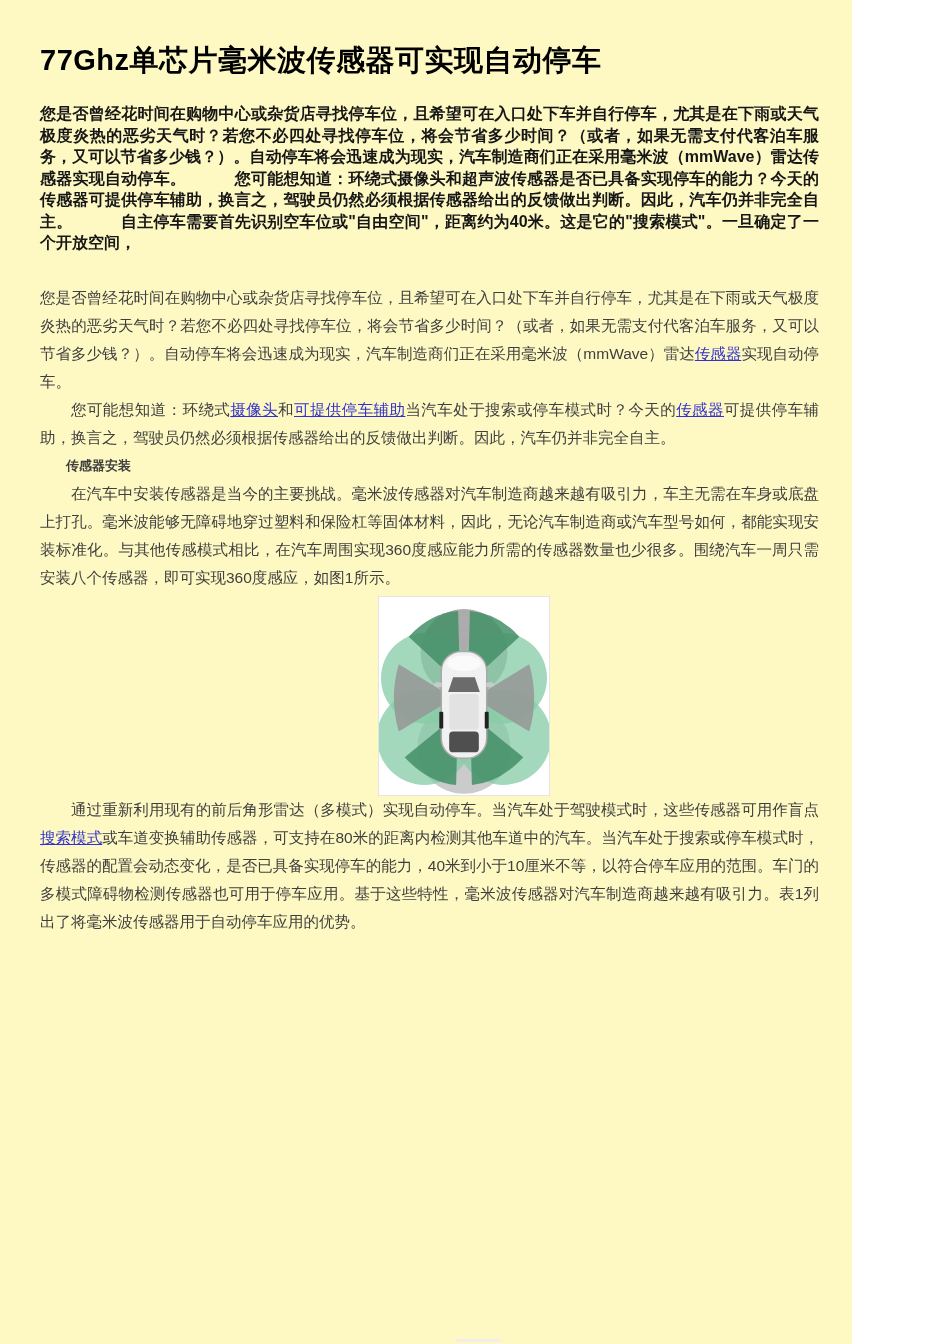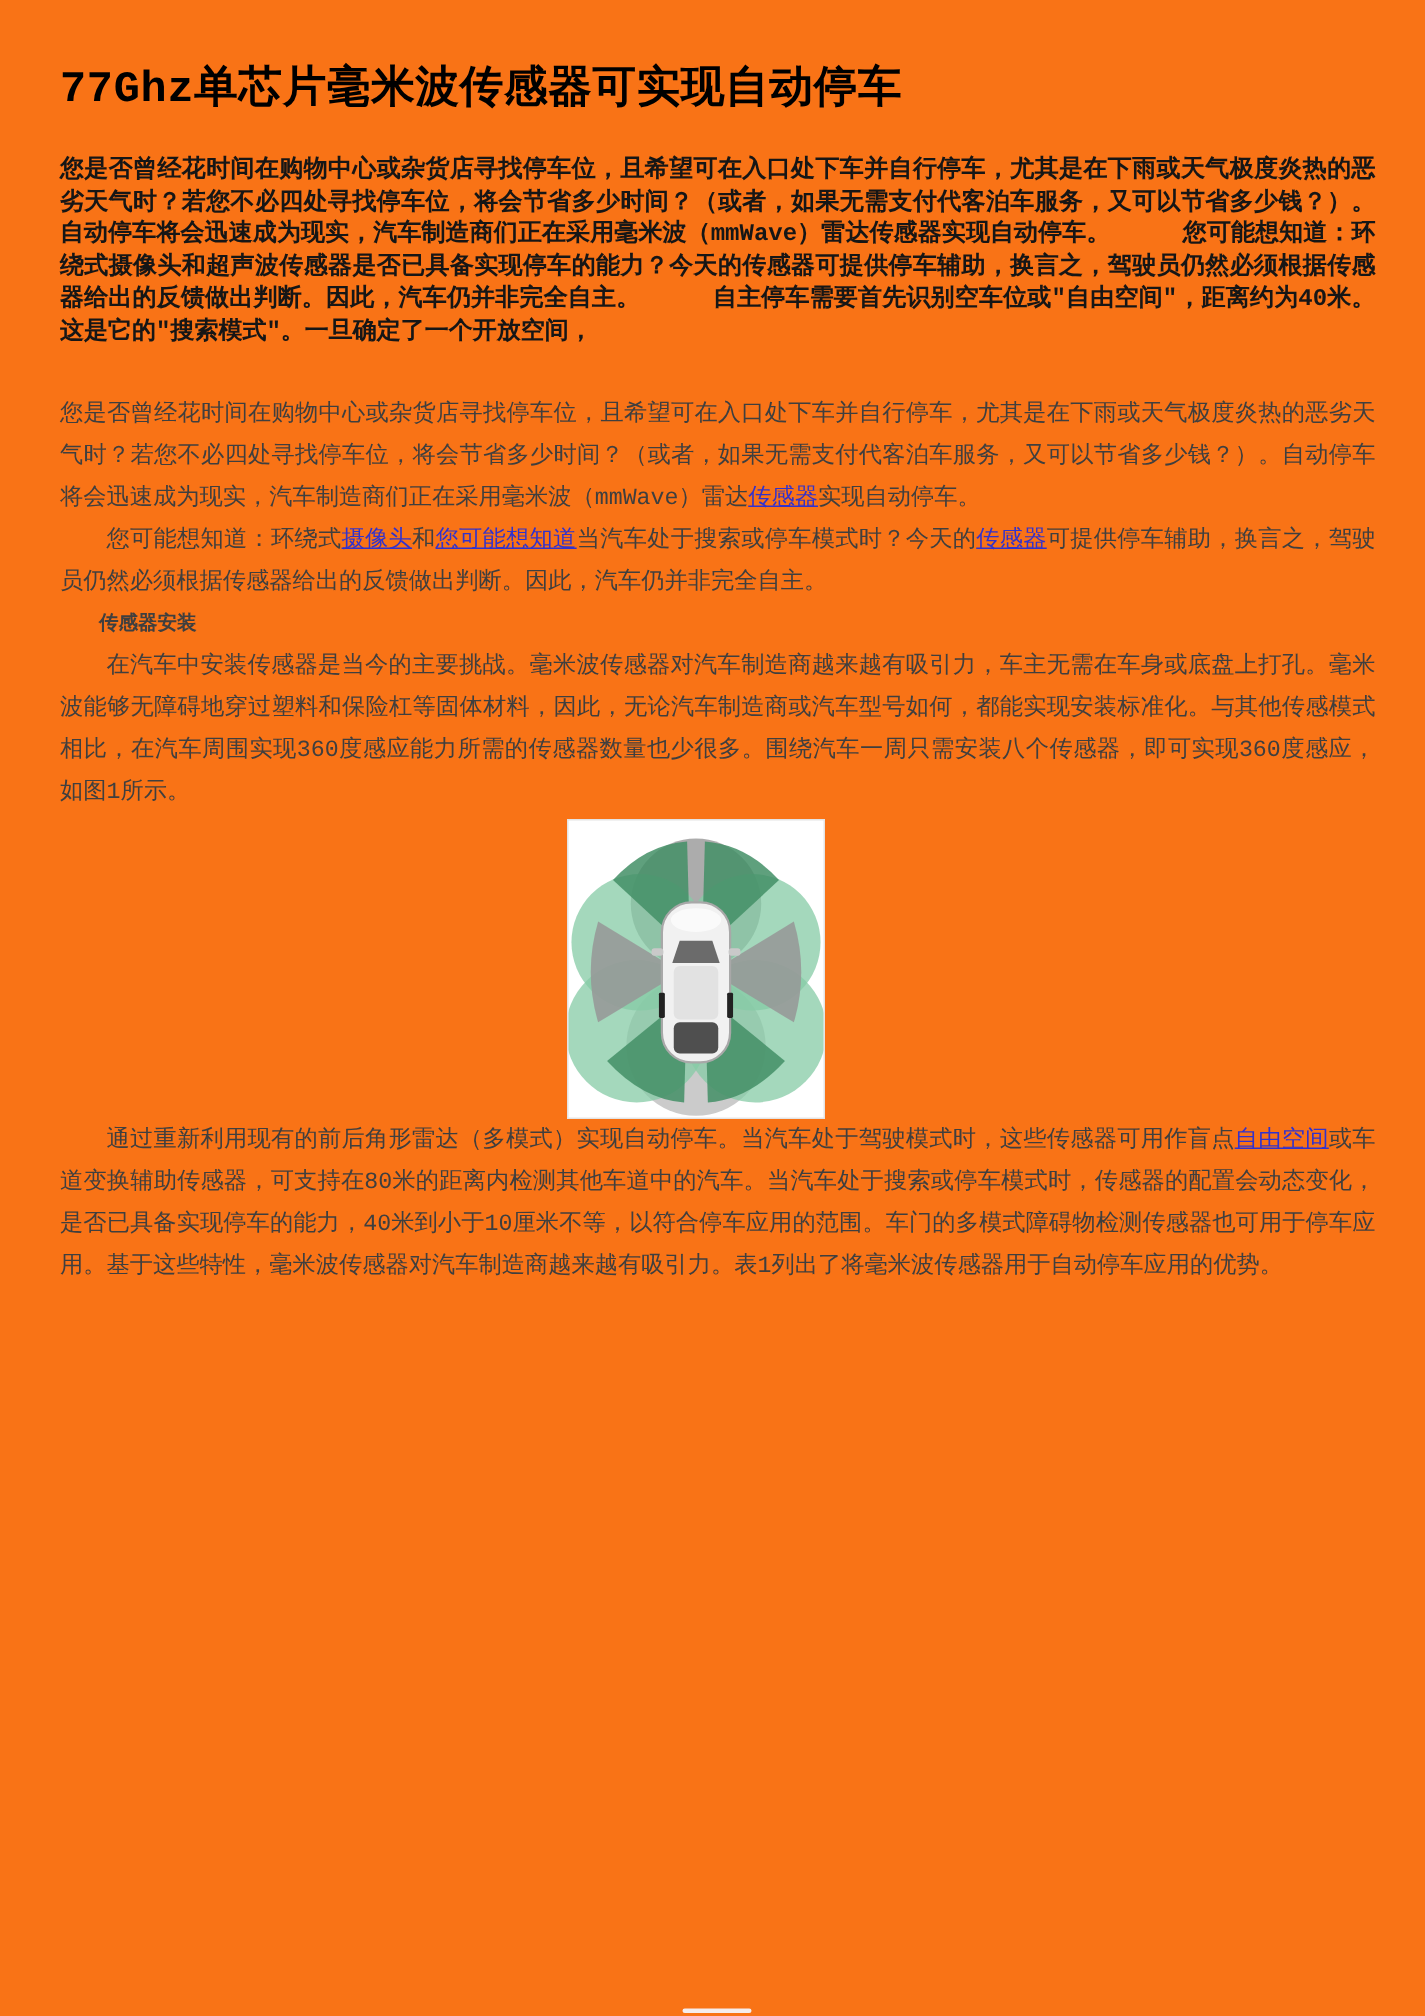--- a/index.html
+++ b/index.html
@@ -1,18 +1,18 @@
 <!DOCTYPE html>
 <html style="--link: #3232cd; --body-text: #3f3f3f; --g-light: #85cba6; --g-dark: #438f66; --g-gray: #979797;"><head>
 <meta charset="utf-8">
 <style>
   html,body{margin:0;padding:0;background:#fff;}
   .page{
-    position:relative;width:950px;height:1344px;overflow:hidden;background:#f97316;
-    font-family:Liberation Mono, monospace;
+    position:relative;width:852px;height:1344px;overflow:hidden;background:#fef9c3;
+    font-family:Liberation Sans, sans-serif;
   }
   .content{padding:0 33px 0 40px;}
   h1.title{
     margin:42px 0 0 0;font-size:29px;line-height:36px;font-weight:700;color:#000;
     letter-spacing:0.5px;
   }
   p.intro{
     margin:25px 0 0 0;font-size:16px;line-height:21.5px;font-weight:600;
     color:#161616;text-align:justify;
   }
@@ -50,21 +50,21 @@
 
 <div class="page">
   <div class="content">
 
     <h1 class="title">77Ghz单芯片毫米波传感器可实现自动停车</h1>
 
     <p class="intro">您是否曾经花时间在购物中心或杂货店寻找停车位，且希望可在入口处下车并自行停车，尤其是在下雨或天气极度炎热的恶劣天气时？若您不必四处寻找停车位，将会节省多少时间？（或者，如果无需支付代客泊车服务，又可以节省多少钱？）。自动停车将会迅速成为现实，汽车制造商们正在采用毫米波（mmWave）雷达传感器实现自动停车。　　　您可能想知道：环绕式摄像头和超声波传感器是否已具备实现停车的能力？今天的传感器可提供停车辅助，换言之，驾驶员仍然必须根据传感器给出的反馈做出判断。因此，汽车仍并非完全自主。　　　自主停车需要首先识别空车位或"自由空间"，距离约为40米。这是它的"搜索模式"。一旦确定了一个开放空间，</p>
 
     <div class="article">
       <p class="para"><span>您是否曾经花时间在购物中心或杂货店寻找停车位，且希望可在入口处下车并自行停车，尤其是在下雨或天气极度炎热的恶劣天气时？若您不必四处寻找停车位，将会节省多少时间？（或者，如果无需支付代客泊车服务，又可以节省多少钱？）。自动停车将会迅速成为现实，汽车制造商们正在采用毫米波（mmWave）雷达</span><a class="lnk" href="#">传感器</a><span>实现自动停车。</span></p>
-      <p class="para ind"><span>您可能想知道：环绕式</span><a class="lnk" href="#">摄像头</a><span>和</span><a class="lnk" href="#">您可能想知道</a><span>当汽车处于搜索或停车模式时？今天的</span><a class="lnk" href="#">传感器</a><span>可提供停车辅助，换言之，驾驶员仍然必须根据传感器给出的反馈做出判断。因此，汽车仍并非完全自主。</span></p>
+      <p class="para ind"><span>您可能想知道：环绕式</span><a class="lnk" href="#">摄像头</a><span>和</span><a class="lnk" href="#">可提供停车辅助</a><span>当汽车处于搜索或停车模式时？今天的</span><a class="lnk" href="#">传感器</a><span>可提供停车辅助，换言之，驾驶员仍然必须根据传感器给出的反馈做出判断。因此，汽车仍并非完全自主。</span></p>
 
       <h3 class="subhead">传感器安装</h3>
 
       <p class="para ind"><span>在汽车中安装传感器是当今的主要挑战。毫米波传感器对汽车制造商越来越有吸引力，车主无需在车身或底盘上打孔。毫米波能够无障碍地穿过塑料和保险杠等固体材料，因此，无论汽车制造商或汽车型号如何，都能实现安装标准化。与其他传感模式相比，在汽车周围实现360度感应能力所需的传感器数量也少很多。围绕汽车一周只需安装八个传感器，即可实现360度感应，如图1所示。</span></p>
 
       <figure class="fig">
         <svg viewBox="0 0 172 200" aria-hidden="true">
 
           <circle class="lobe-gray" cx="86" cy="56" r="44" opacity="0.8"></circle>
           <circle class="lobe-gray" cx="86" cy="152" r="47" opacity="0.5"></circle>
@@ -90,18 +90,18 @@
             <rect class="car-dark" x="71" y="136" width="30" height="21" rx="4"></rect>
             <rect fill="#c9c9c9" x="56" y="86" width="8" height="5" rx="2"></rect>
             <rect fill="#c9c9c9" x="108" y="86" width="8" height="5" rx="2"></rect>
             <rect fill="#222222" x="61" y="116" width="4" height="17" rx="1"></rect>
             <rect fill="#222222" x="107" y="116" width="4" height="17" rx="1"></rect>
           </g>
         </svg>
       </figure>
 
 
-      <p class="para ind"><span>通过重新利用现有的前后角形雷达（多模式）实现自动停车。当汽车处于驾驶模式时，这些传感器可用作盲点</span><a class="lnk" href="#">自由空间</a><span>或车道变换辅助传感器，可支持在80米的距离内检测其他车道中的汽车。当汽车处于搜索或停车模式时，传感器的配置会动态变化，是否已具备实现停车的能力，40米到小于10厘米不等，以符合停车应用的范围。车门的多模式障碍物检测传感器也可用于停车应用。基于这些特性，毫米波传感器对汽车制造商越来越有吸引力。表1列出了将毫米波传感器用于自动停车应用的优势。</span></p>
+      <p class="para ind"><span>通过重新利用现有的前后角形雷达（多模式）实现自动停车。当汽车处于驾驶模式时，这些传感器可用作盲点</span><a class="lnk" href="#">搜索模式</a><span>或车道变换辅助传感器，可支持在80米的距离内检测其他车道中的汽车。当汽车处于搜索或停车模式时，传感器的配置会动态变化，是否已具备实现停车的能力，40米到小于10厘米不等，以符合停车应用的范围。车门的多模式障碍物检测传感器也可用于停车应用。基于这些特性，毫米波传感器对汽车制造商越来越有吸引力。表1列出了将毫米波传感器用于自动停车应用的优势。</span></p>
     </div>
   </div>
 
   <div class="peek"></div>
 </div>
 
 </body></html>

